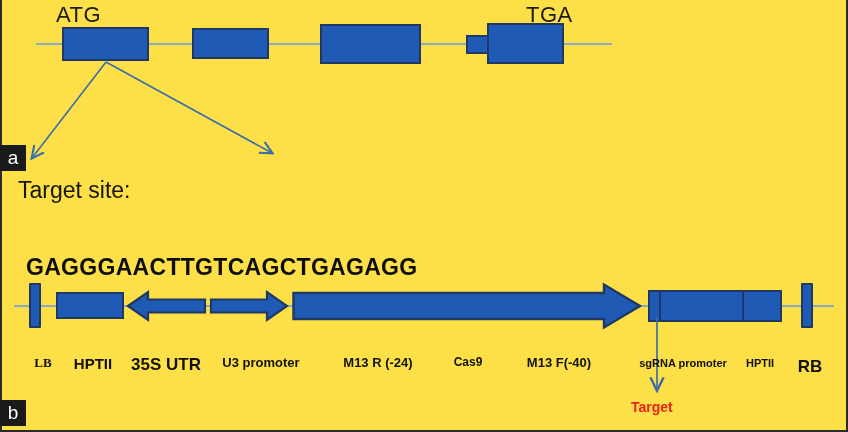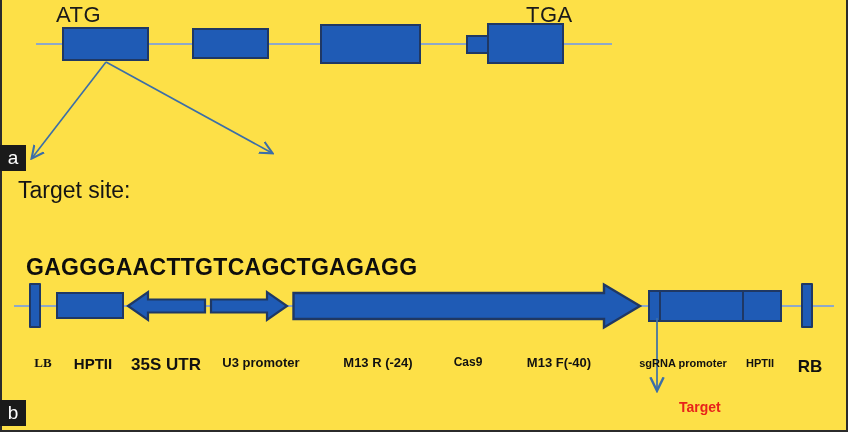--- a/index.html
+++ b/index.html
@@ -192,21 +192,21 @@
   <div class="feature-label" style="left:60px;  top:355px; width:66px;  font-size:15px;">HPTII</div>
   <div class="feature-label" style="left:126px; top:355px; width:80px;  font-size:17px;">35S UTR</div>
   <div class="feature-label" style="left:203px; top:355px; width:116px; font-size:13px;">U3 promoter</div>
   <div class="feature-label" style="left:322px; top:355px; width:112px; font-size:13px;">M13 R (-24)</div>
   <div class="feature-label" style="left:434px; top:355px; width:68px;  font-size:12px;">Cas9</div>
   <div class="feature-label" style="left:505px; top:355px; width:108px; font-size:13px;">M13 F(-40)</div>
   <div class="feature-label" style="left:633px; top:357px; width:100px; font-size:11px;">sgRNA promoter</div>
   <div class="feature-label" style="left:738px; top:357px; width:44px;  font-size:11px;">HPTII</div>
   <div class="feature-label" style="left:793px; top:357px; width:34px;  font-size:17px;">RB</div>
 
-  <div class="target-callout-label" style="left:631px; top:399px; font-size:14px;margin-left:48px;">Target</div>
+  <div class="target-callout-label" style="left:631px; top:399px; font-size:14px;">Target</div>
 
   <div class="panel-badge" style="left:0px; top:400px;">b</div>
 
   <div class="frame-line" style="left:0px; top:0px; width:2px; height:432px;"></div>
   <div class="frame-line" style="left:846px; top:0px; width:2px; height:432px;"></div>
   <div class="frame-line" style="left:0px; top:430px; width:848px; height:2px;"></div>
 
 </div>
 
 </body></html>

